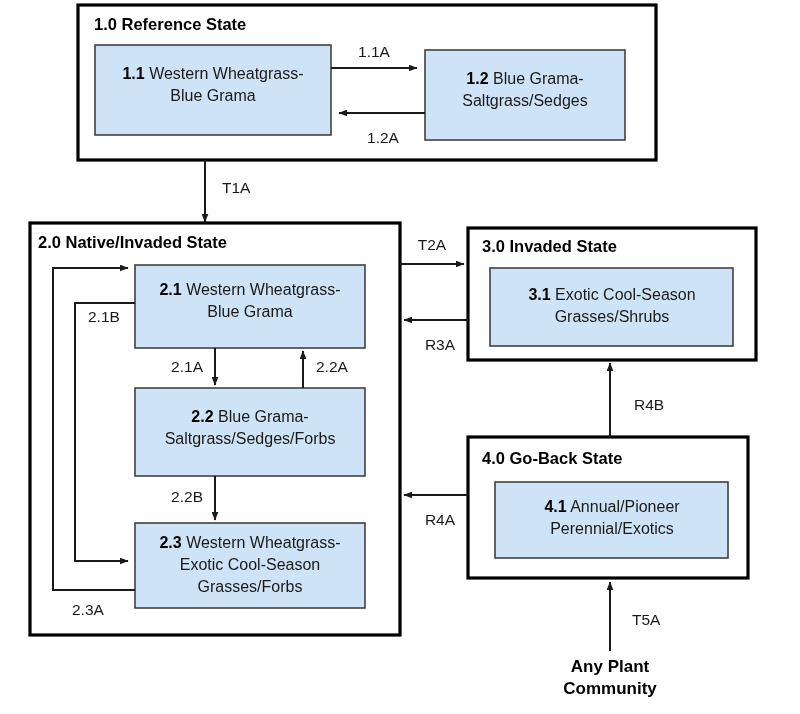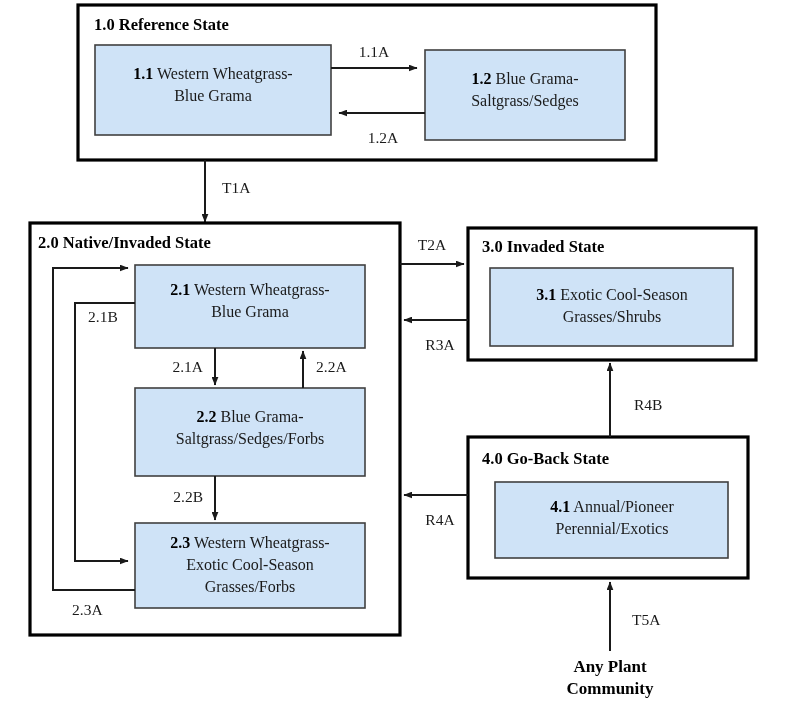--- a/index.html
+++ b/index.html
@@ -1,18 +1,18 @@
 <!DOCTYPE html>
 <html><head>
 <meta charset="utf-8">
 <style>
   html,body{margin:0;padding:0;background:#ffffff;}
   body{width:800px;height:714px;overflow:hidden;
        font-family:"Liberation Sans","DejaVu Sans",sans-serif;}
-  #diagram-root{position:relative;width:712px;height:714px;font-family:Liberation Serif, serif;}
+  #diagram-root{position:relative;width:712px;height:714px;}
   svg{display:block;}
   .state-title{font-weight:bold;font-size:16.5px;fill:#000;}
   .box-label{font-size:16px;fill:#1a1a1a;}
   .box-label tspan.code{font-weight:bold;fill:#000;}
   .edge-label{font-size:15.5px;fill:#1a1a1a;}
   .ext-label{font-weight:bold;font-size:17px;fill:#000;}
   .state-rect{fill:#ffffff;stroke:#000000;stroke-width:3.2;}
   .comm-rect{fill:#cfe3f7;stroke:#404040;stroke-width:1.6;}
   .conn{stroke:#1a1a1a;stroke-width:2;fill:none;}
 </style>

